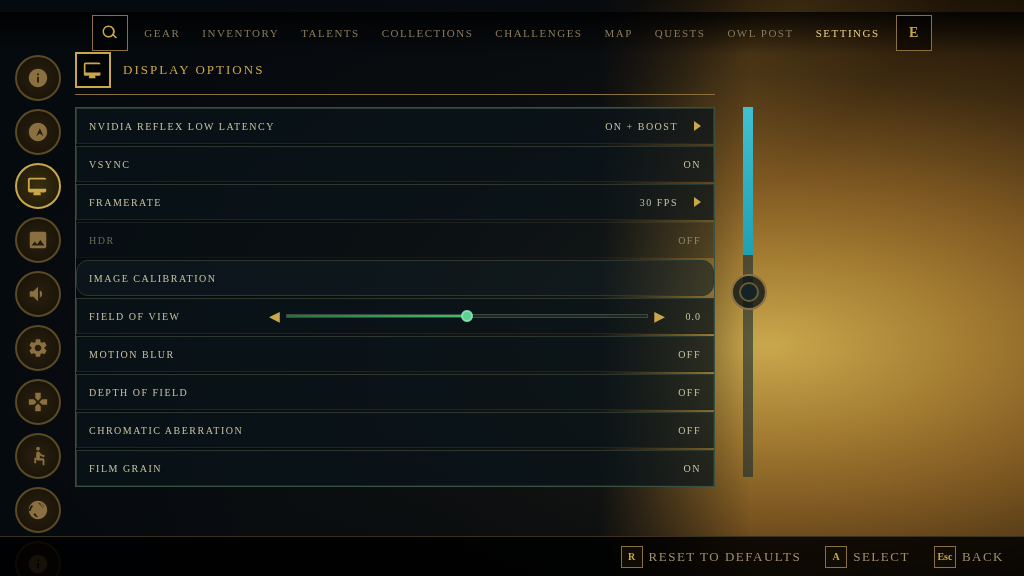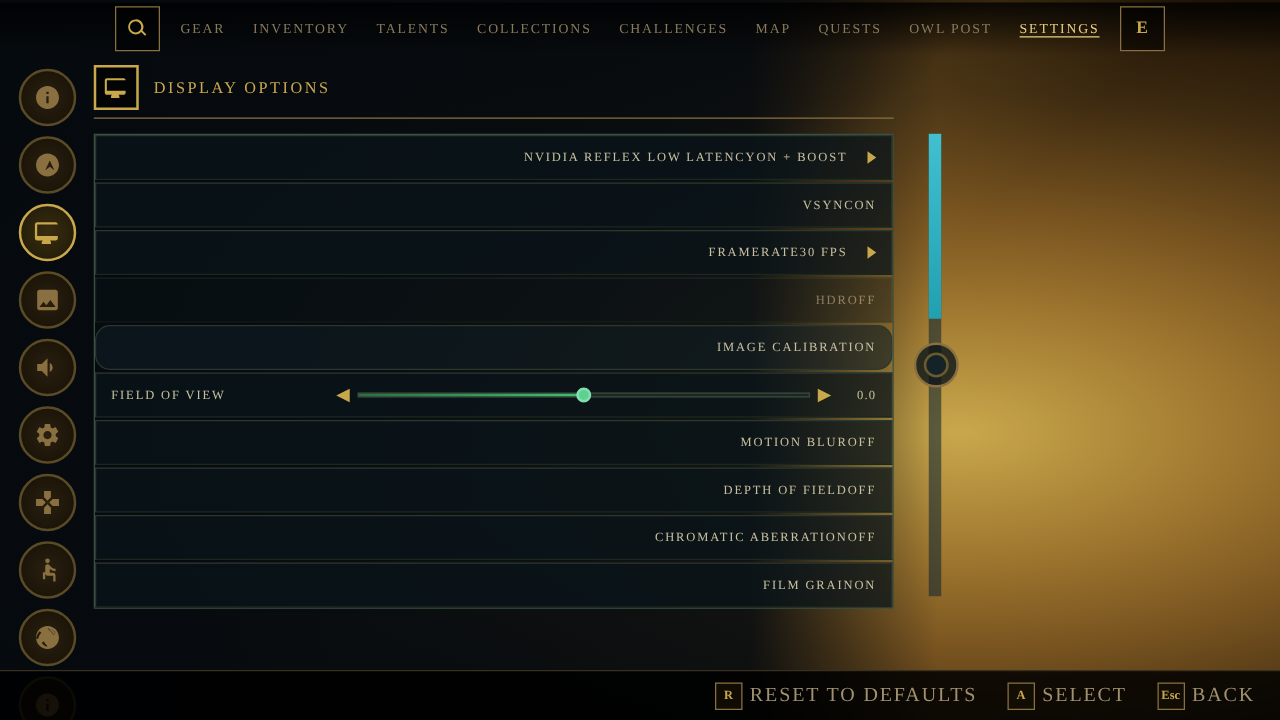--- a/index.html
+++ b/index.html
@@ -36,21 +36,21 @@
       top: 0; left: 0;
       width: 750px;
       height: 576px;
       background: linear-gradient(to right, rgba(5,10,15,0.97) 0%, rgba(5,10,15,0.90) 80%, transparent 100%);
       z-index: 1;
     }
 
     
     .top-nav {
       position: absolute;
-      top: 2px; left: 0; right: 0;
+      top: 12px; left: 0; right: 0;
       height: 42px;
       display: flex;
       align-items: center;
       justify-content: center;
       z-index: 10;
       background: linear-gradient(to bottom, rgba(0,0,0,0.8) 0%, transparent 100%);
       gap: 0;
     }
 
     .nav-icon-box {
@@ -79,21 +79,20 @@
     .nav-item {
       font-size: 11px;
       letter-spacing: 1.5px;
       color: #8a7a5a;
       cursor: pointer;
       text-transform: uppercase;
     }
 
     .nav-item.active {
       color: #e8d080;
-      text-decoration: underline;
       text-underline-offset: 3px;
     }
 
     .nav-e-box {
       width: 36px;
       height: 36px;
       border: 1px solid #8a7040;
       display: flex;
       align-items: center;
       justify-content: center;
@@ -193,21 +192,20 @@
 
     .setting-row {
       display: flex;
       align-items: center;
       height: 36px;
       background: rgba(10, 20, 25, 0.75);
       border: 1px solid #2a3830;
       border-bottom-color: #1a2820;
       padding: 0 12px;
       position: relative;
-      text-align: right;
     }
 
     .setting-row.disabled {
       opacity: 0.5;
       padding-left: 12px;
     }
 
     .setting-row.section-label {
       background: rgba(15, 28, 35, 0.6);
       border-color: #2a3830;
@@ -372,21 +370,21 @@
       background: rgba(20,15,5,0.8);
       display: flex;
       align-items: center;
       justify-content: center;
       font-size: 10px;
       color: #c9a84c;
       font-weight: bold;
     }
 
     .action-label {
-      font-size: 16px;
+      font-size: 13px;
       letter-spacing: 1.5px;
       color: #a09070;
       text-transform: uppercase;
     }
 
     
     .panel-frame {
       border: 1px solid #3a5040;
       position: relative;
     }

